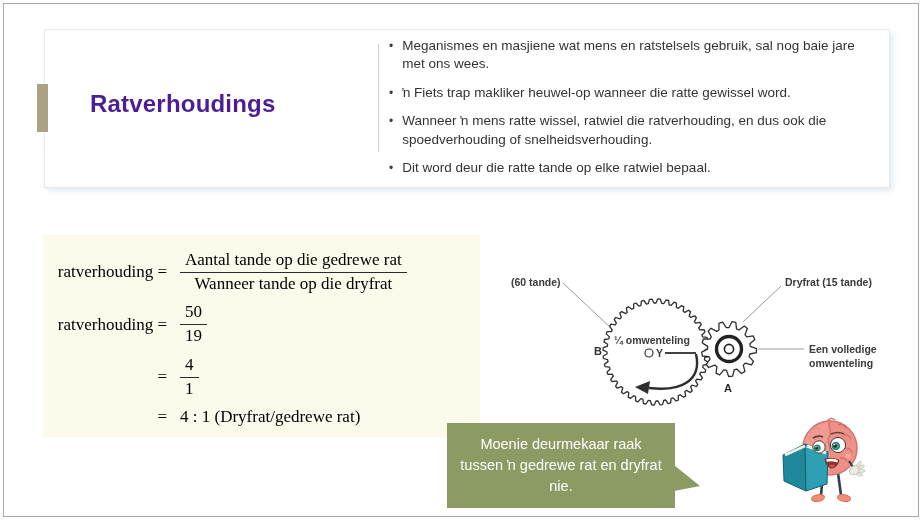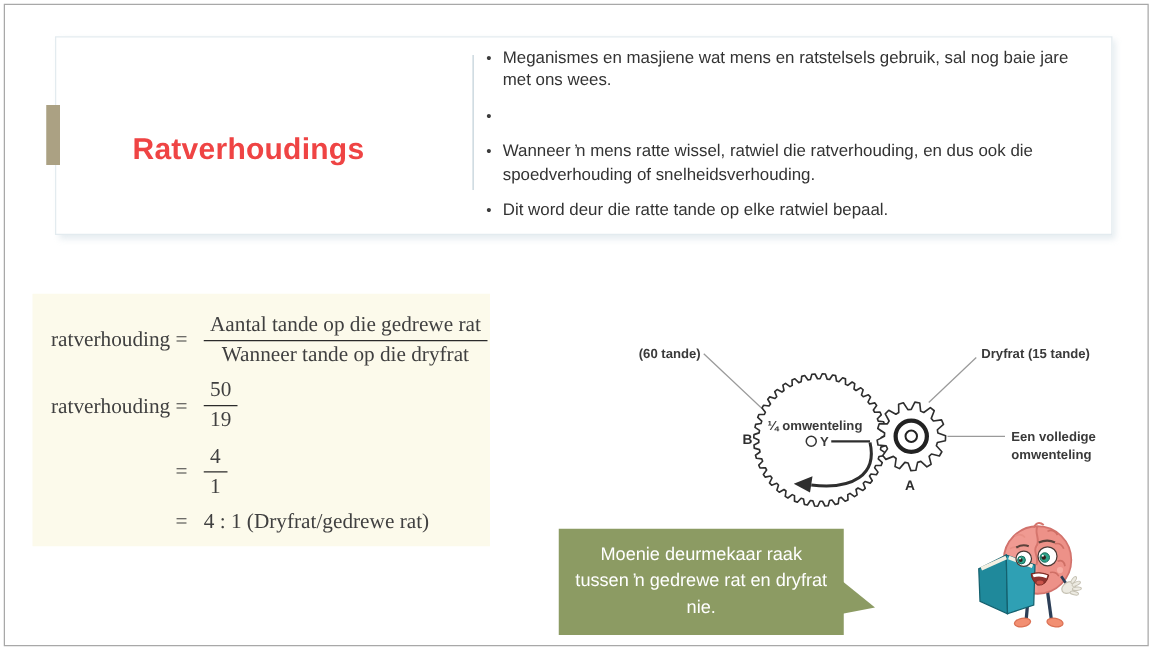--- a/index.html
+++ b/index.html
@@ -5,31 +5,31 @@
   html,body{margin:0;padding:0;background:#fff;}
   .stage{position:relative;width:922px;height:520px;background:#fff;overflow:hidden;
          font-family:"Liberation Sans",sans-serif;}
   .frame{position:absolute;left:3px;top:3px;width:914px;height:512px;
          border:1px solid #a8a8a8;background:#fff;}
 
   
   .header-box{position:absolute;left:44px;top:29px;width:844px;height:157px;background:#fff;
               border:1px solid #e3ebef;box-shadow:3px 3px 5px rgba(160,185,200,.28);}
   .accent-bar{position:absolute;left:37px;top:84px;width:11px;height:48px;background:#ABA183;}
-  .title{position:absolute;left:90px;top:90px;margin:16px;font-size:24px;font-weight:bold;
-         color:#ef4444;letter-spacing:.2px;}
+  .title{position:absolute;left:90px;top:90px;margin:0;font-size:24px;font-weight:bold;
+         color:#4c1d95;letter-spacing:.2px;}
   .header-divider{position:absolute;left:378px;top:44px;width:1px;height:108px;background:#c2d1d9;}
   .bullets{position:absolute;left:389px;top:37px;width:486px;margin:0;padding:0;list-style:none;
            font-size:13.5px;line-height:1.36;color:#333;}
   .bullets li{display:flex;gap:9px;margin-bottom:10px;}
   .bullets .dot{flex:none;font-size:12px;line-height:1.55;color:#3c3c3c;}
 
   
-  .formula-box{position:absolute;left:26px;top:235px;width:366px;height:202px;background:#FCFAEB;
-               font-family:"Liberation Serif",serif;font-size:17px;color:#404040;
+  .formula-box{position:absolute;left:43px;top:235px;width:437px;height:202px;background:#FCFAEB;
+               font-family:"Liberation Serif",serif;font-size:17px;color:#000000;
                padding-top:15px;box-sizing:border-box;}
   .frow{display:flex;align-items:center;margin-bottom:8px;white-space:nowrap;}
   .flhs{flex:none;width:124px;text-align:right;}
   .frhs{margin-left:13px;}
   .frac{display:inline-block;text-align:center;line-height:1.22;vertical-align:middle;}
   .frac .num{display:block;border-bottom:1.3px solid #2b2b2b;padding:0 5px 1px;}
   .frac .den{display:block;padding-top:1px;}
 
   
   .diagram{position:absolute;left:475px;top:253px;width:430px;height:165px;}
@@ -56,20 +56,21 @@
   <div class="accent-bar"></div>
   <h1 class="title">Ratverhoudings</h1>
   <div class="header-divider"></div>
   <ul class="bullets">
     <li>
       <span class="dot">•</span>
       <span>Meganismes en masjiene wat mens en ratstelsels gebruik, sal nog baie jare met ons wees.</span>
     </li>
     <li>
       <span class="dot">•</span>
+      <span>ŉ Fiets trap makliker heuwel-op wanneer die ratte gewissel word.</span>
     </li>
     <li>
       <span class="dot">•</span>
       <span>Wanneer ŉ mens ratte wissel, ratwiel die ratverhouding, en dus ook die spoedverhouding of snelheidsverhouding.</span>
     </li>
     <li>
       <span class="dot">•</span>
       <span>Dit word deur die ratte tande op elke ratwiel bepaal.</span>
     </li>
   </ul>

